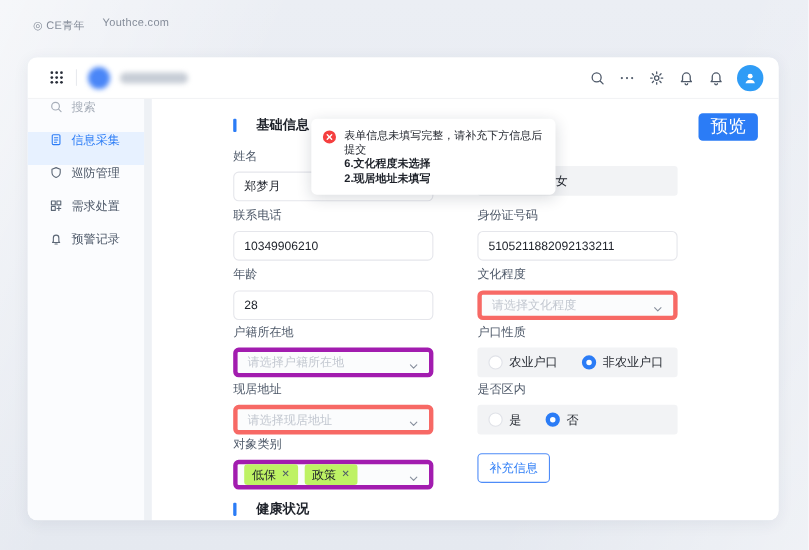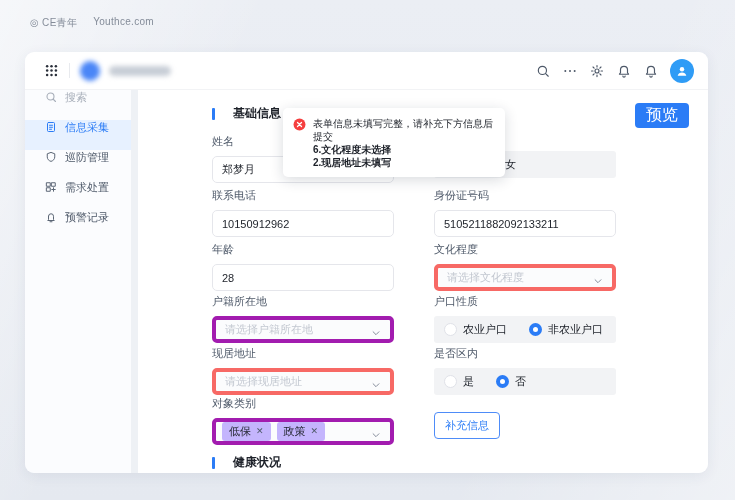--- a/index.html
+++ b/index.html
@@ -55,21 +55,21 @@
   .select.err, .input.err { border-color:#f76965; }
   .select .ph { font-size:11px; color:#c2c7d0; white-space:nowrap; overflow:hidden; }
   .select .chev { position:absolute; right:9px; top:8px; color:#868e9c; }
   .radiobar { background:#f2f3f5; border-radius:3px; padding:0 10px; gap:22px; }
   .radio-opt { display:flex; align-items:center; gap:6px; font-size:11px; color:#1d2129; cursor:pointer; }
   .radio { width:13px; height:13px; border-radius:50%; background:#fff; border:1px solid #e0e2e8; flex:none; }
   .radio.sel { border:4px solid #2b7cf6; }
   .genderbar { position:absolute; left:296px; top:61px; width:182px; height:27px;
     background:#f2f3f5; border-radius:3px; display:flex; align-items:center; }
   .genderbar .gv { margin-left:71px; font-size:11px; color:#1d2129; }
-  .tag { display:flex; align-items:center; gap:5px; background:#c4b5fd; border-radius:3px;
+  .tag { display:flex; align-items:center; gap:5px; background:#bef264; border-radius:3px;
     height:19px; padding:0 7px; font-size:11px; color:#1d2129; margin-right:6px; }
   .tag-x { font-size:9px; color:#4e5969; cursor:pointer; line-height:1; }
   .btn-ghost { position:absolute; left:296px; top:322px; height:27px; padding:0 10px;
     background:#fff; border:1px solid #4e8cf8; color:#2b7cf6; font-size:11px;
     border-radius:4px; display:flex; align-items:center; cursor:pointer; font-family:inherit; }
   
   .alert { position:absolute; left:145px; top:18px; width:222px; background:#fff;
     border-radius:5px; box-shadow:0 3px 14px rgba(20,30,50,.16); padding:9px 10px 8px 10px;
     display:flex; gap:7px; z-index:9; }
   .alert .err-icn { flex:none; margin-top:1px; }
@@ -227,21 +227,21 @@
       <div class="field" style="left:74px;top:44px;">
         <div class="lbl">姓名</div>
         <div class="control input">
           <span class="val">郑梦月</span>
         </div>
       </div>
 
       <div class="field" style="left:74px;top:98px;">
         <div class="lbl">联系电话</div>
         <div class="control input">
-          <span class="val">10150912962</span>
+          <span class="val">10349906210</span>
         </div>
       </div>
       <div class="field" style="left:296px;top:98px;">
         <div class="lbl">身份证号码</div>
         <div class="control input">
           <span class="val">5105211882092133211</span>
         </div>
       </div>
 
       <div class="field" style="left:74px;top:152px;">

